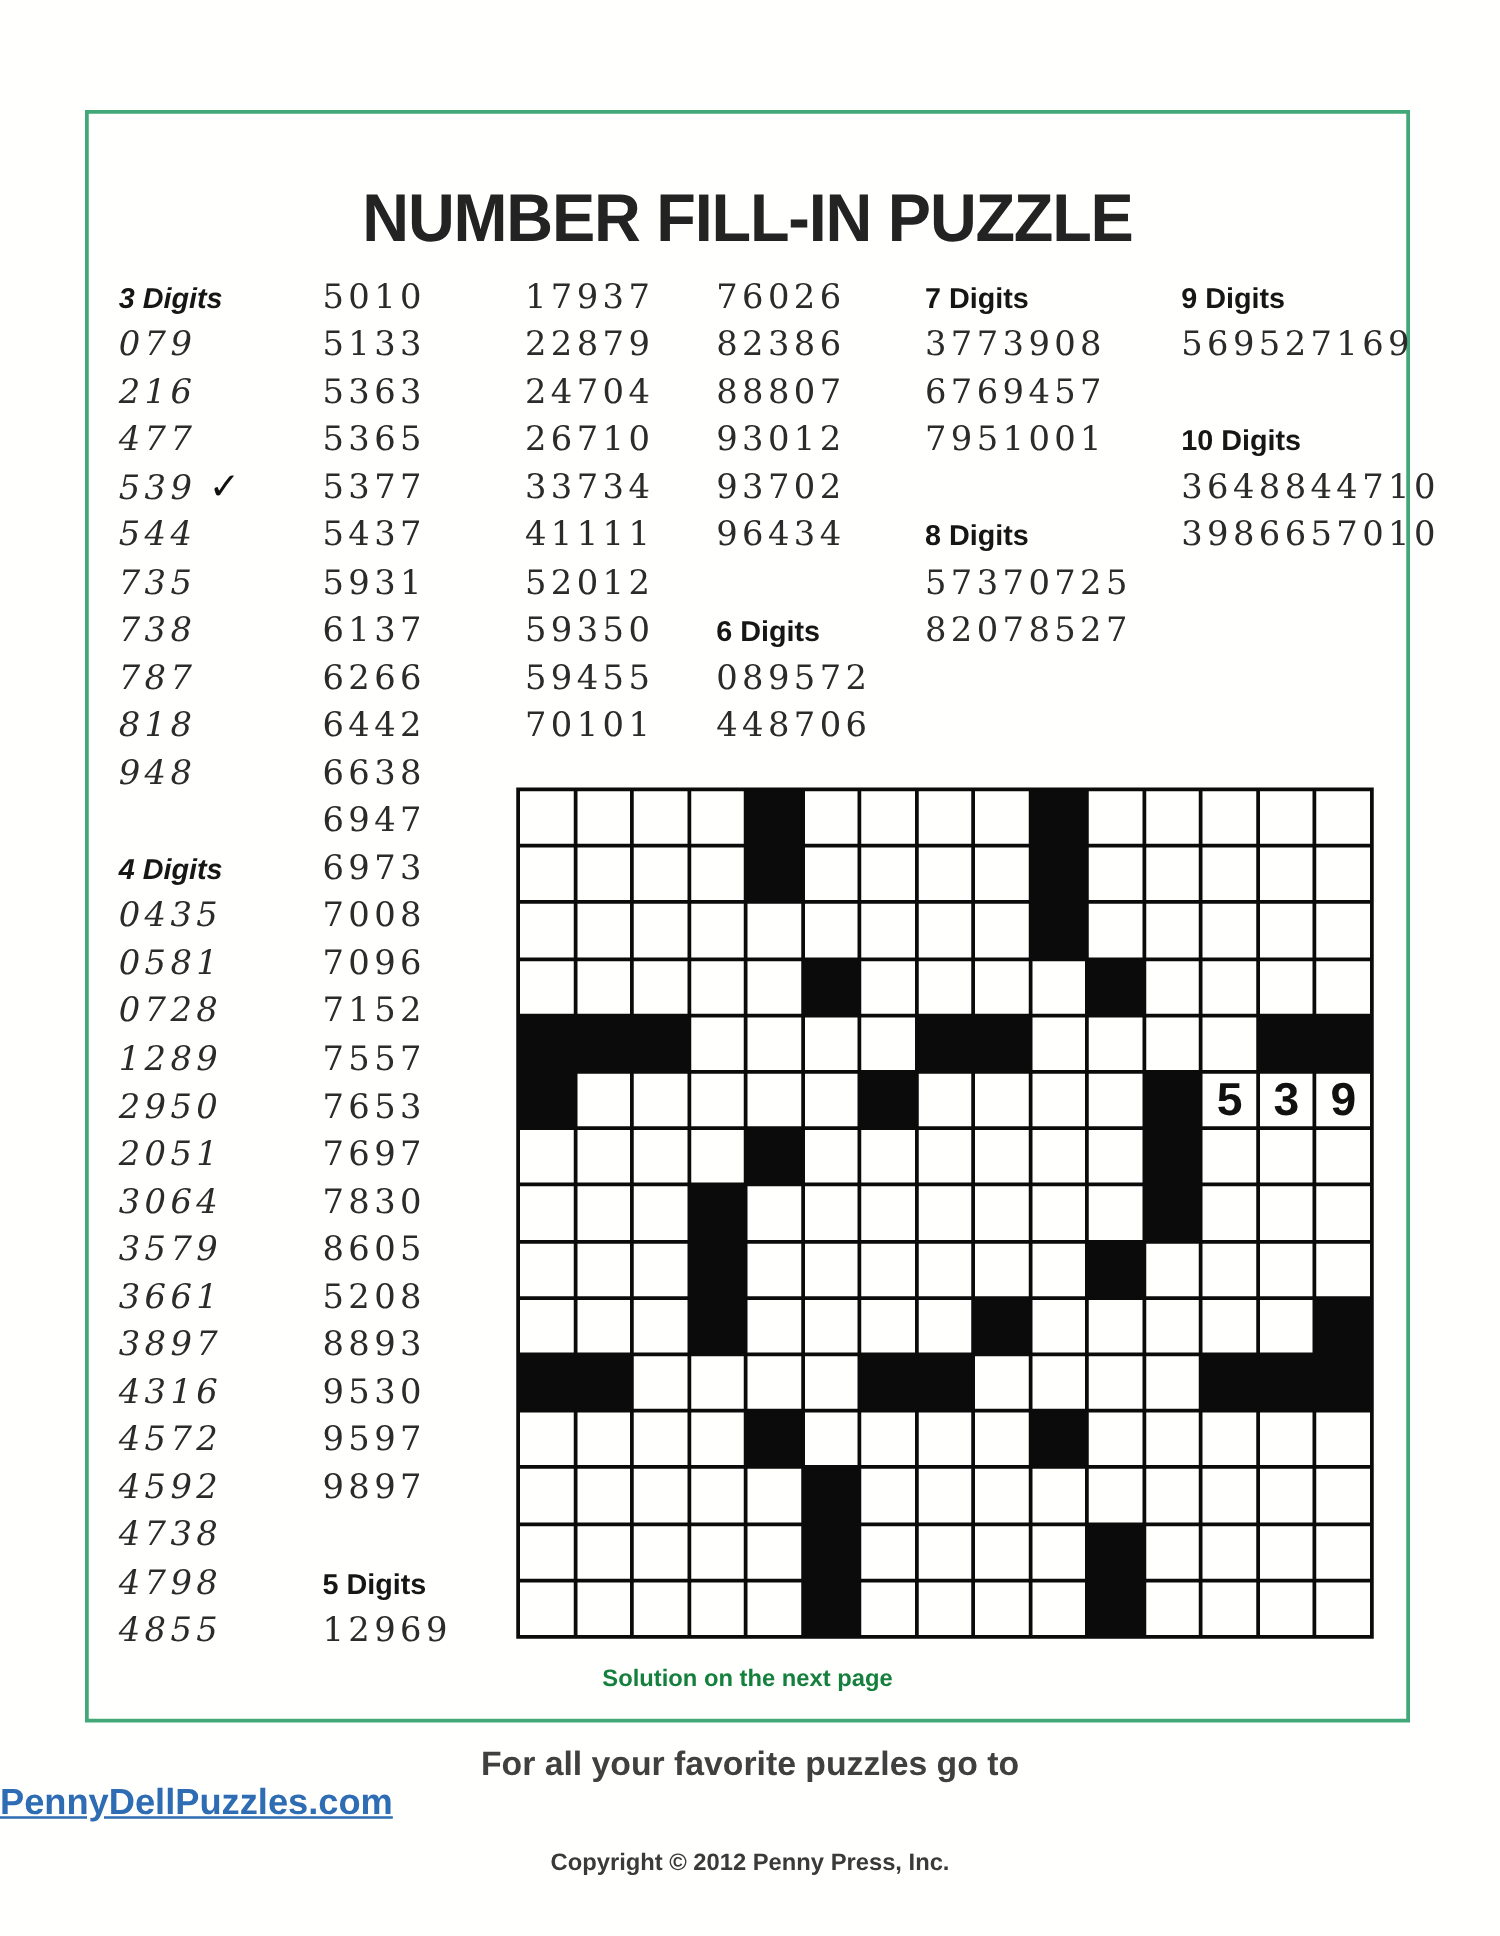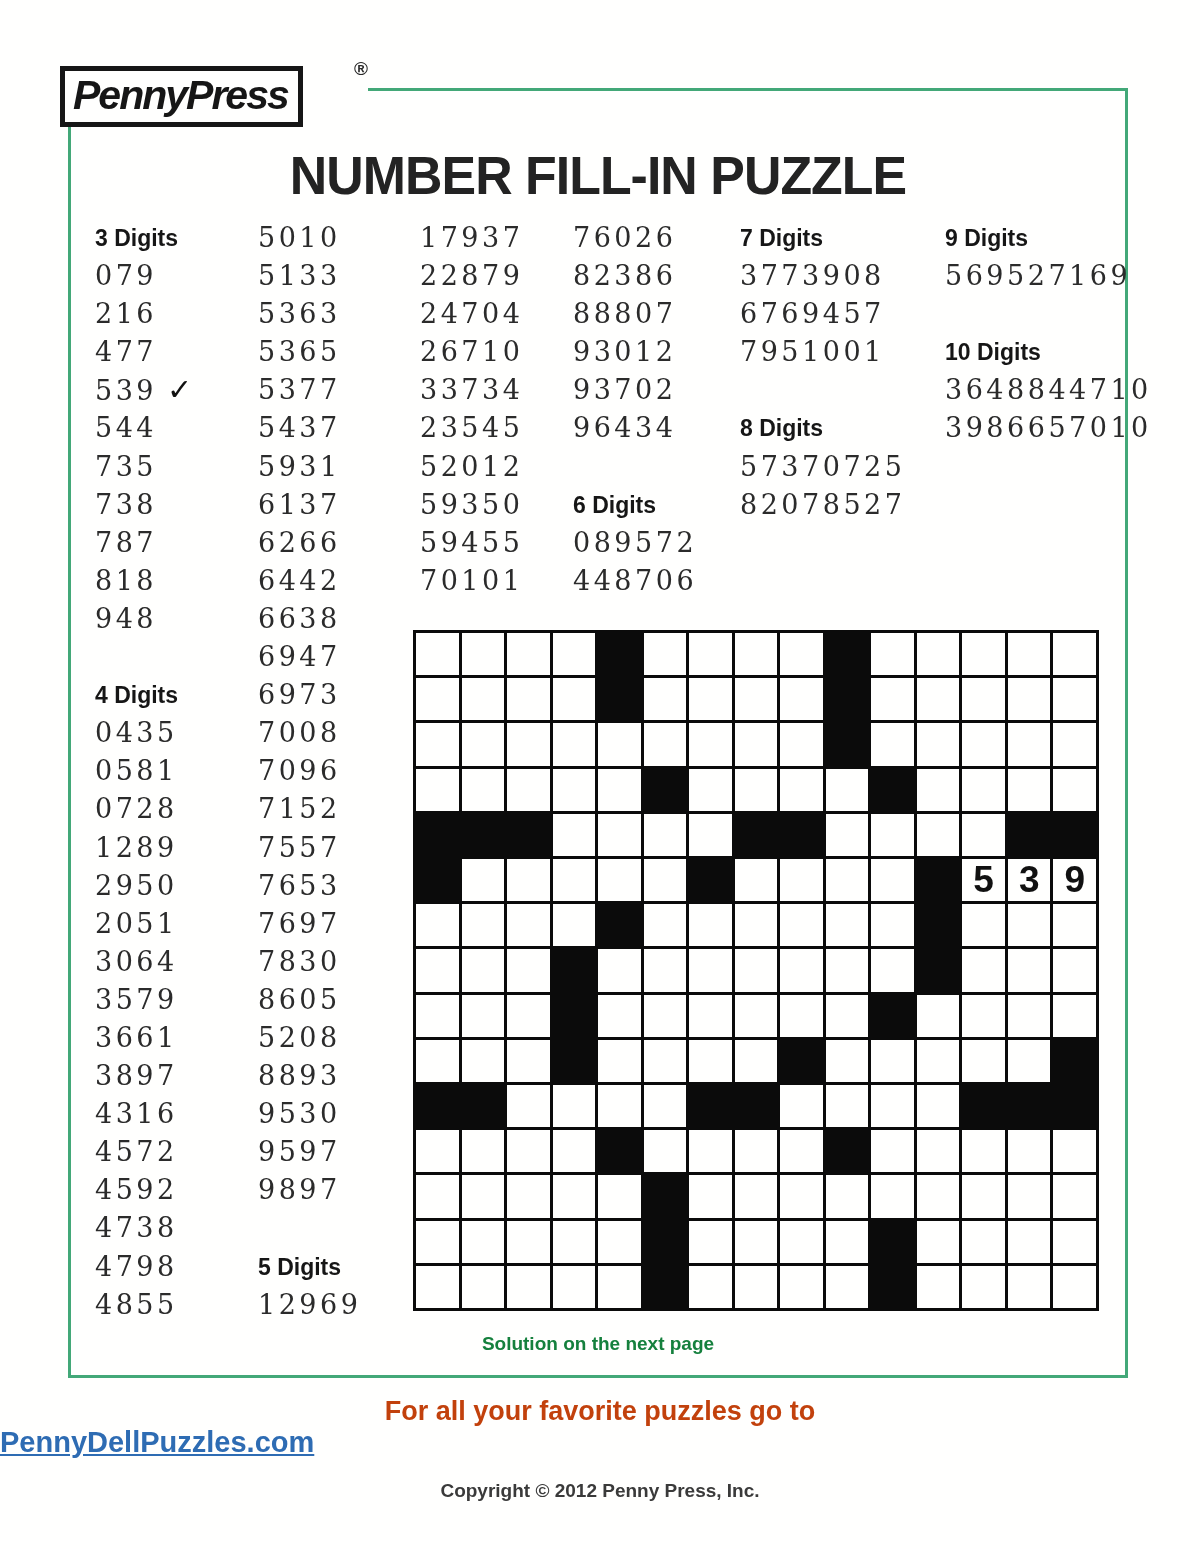--- a/index.html
+++ b/index.html
@@ -47,31 +47,25 @@
   .footer-copyright{position:absolute;left:0;top:1462px;width:1200px;text-align:center;
                     font-size:19px;font-weight:bold;color:#3a3a3a;margin-top:18px;}
 </style>
 </head>
 <body>
 
 <div class="page">
 
   <div class="frame" style="border-color: rgb(67, 168, 120);"></div>
 
-  <div class="logo-area">
-    <div class="logo-box">
-      <span class="logo-text">PennyPress</span>
-    </div>
-    <span class="reg-mark">®</span>
-  </div>
 
   <div class="page-title">NUMBER FILL-IN PUZZLE</div>
 
   <div class="word-list">
-      <div class="wl-col" style="left: 95px;">
+      <div class="wl-col" style="left: 95px; font-style: italic;">
         <div class="wl-item header">3 Digits</div>
         <div class="wl-item number">079</div>
         <div class="wl-item number">216</div>
         <div class="wl-item number">477</div>
         <div class="wl-item number">539<span class="check">✓</span></div>
         <div class="wl-item number">544</div>
         <div class="wl-item number">735</div>
         <div class="wl-item number">738</div>
         <div class="wl-item number">787</div>
         <div class="wl-item number">818</div>
@@ -125,21 +119,21 @@
         <div class="wl-item blank"></div>
         <div class="wl-item header">5 Digits</div>
         <div class="wl-item number">12969</div>
       </div>
       <div class="wl-col" style="left: 420px;">
         <div class="wl-item number">17937</div>
         <div class="wl-item number">22879</div>
         <div class="wl-item number">24704</div>
         <div class="wl-item number">26710</div>
         <div class="wl-item number">33734</div>
-        <div class="wl-item number">23545</div>
+        <div class="wl-item number">41111</div>
         <div class="wl-item number">52012</div>
         <div class="wl-item number">59350</div>
         <div class="wl-item number">59455</div>
         <div class="wl-item number">70101</div>
       </div>
       <div class="wl-col" style="left: 573px;">
         <div class="wl-item number">76026</div>
         <div class="wl-item number">82386</div>
         <div class="wl-item number">88807</div>
         <div class="wl-item number">93012</div>
@@ -393,19 +387,19 @@
       <div class="cell"></div>
       <div class="cell black"></div>
       <div class="cell"></div>
       <div class="cell"></div>
       <div class="cell"></div>
       <div class="cell"></div>
     </div>
 
   <div class="solution-note">Solution on the next page</div>
 
-  <div class="footer-tagline" style="color: #c2410c;">For all your favorite puzzles go to</div>
+  <div class="footer-tagline" style="color: #404040;">For all your favorite puzzles go to</div>
   <div class="footer-link-row">
     <a class="footer-link" href="#" style="color: rgb(46, 108, 179);">PennyDellPuzzles.com</a>
   </div>
   <div class="footer-copyright">Copyright © 2012 Penny Press, Inc.</div>
 
 </div>
 
 </body></html>

